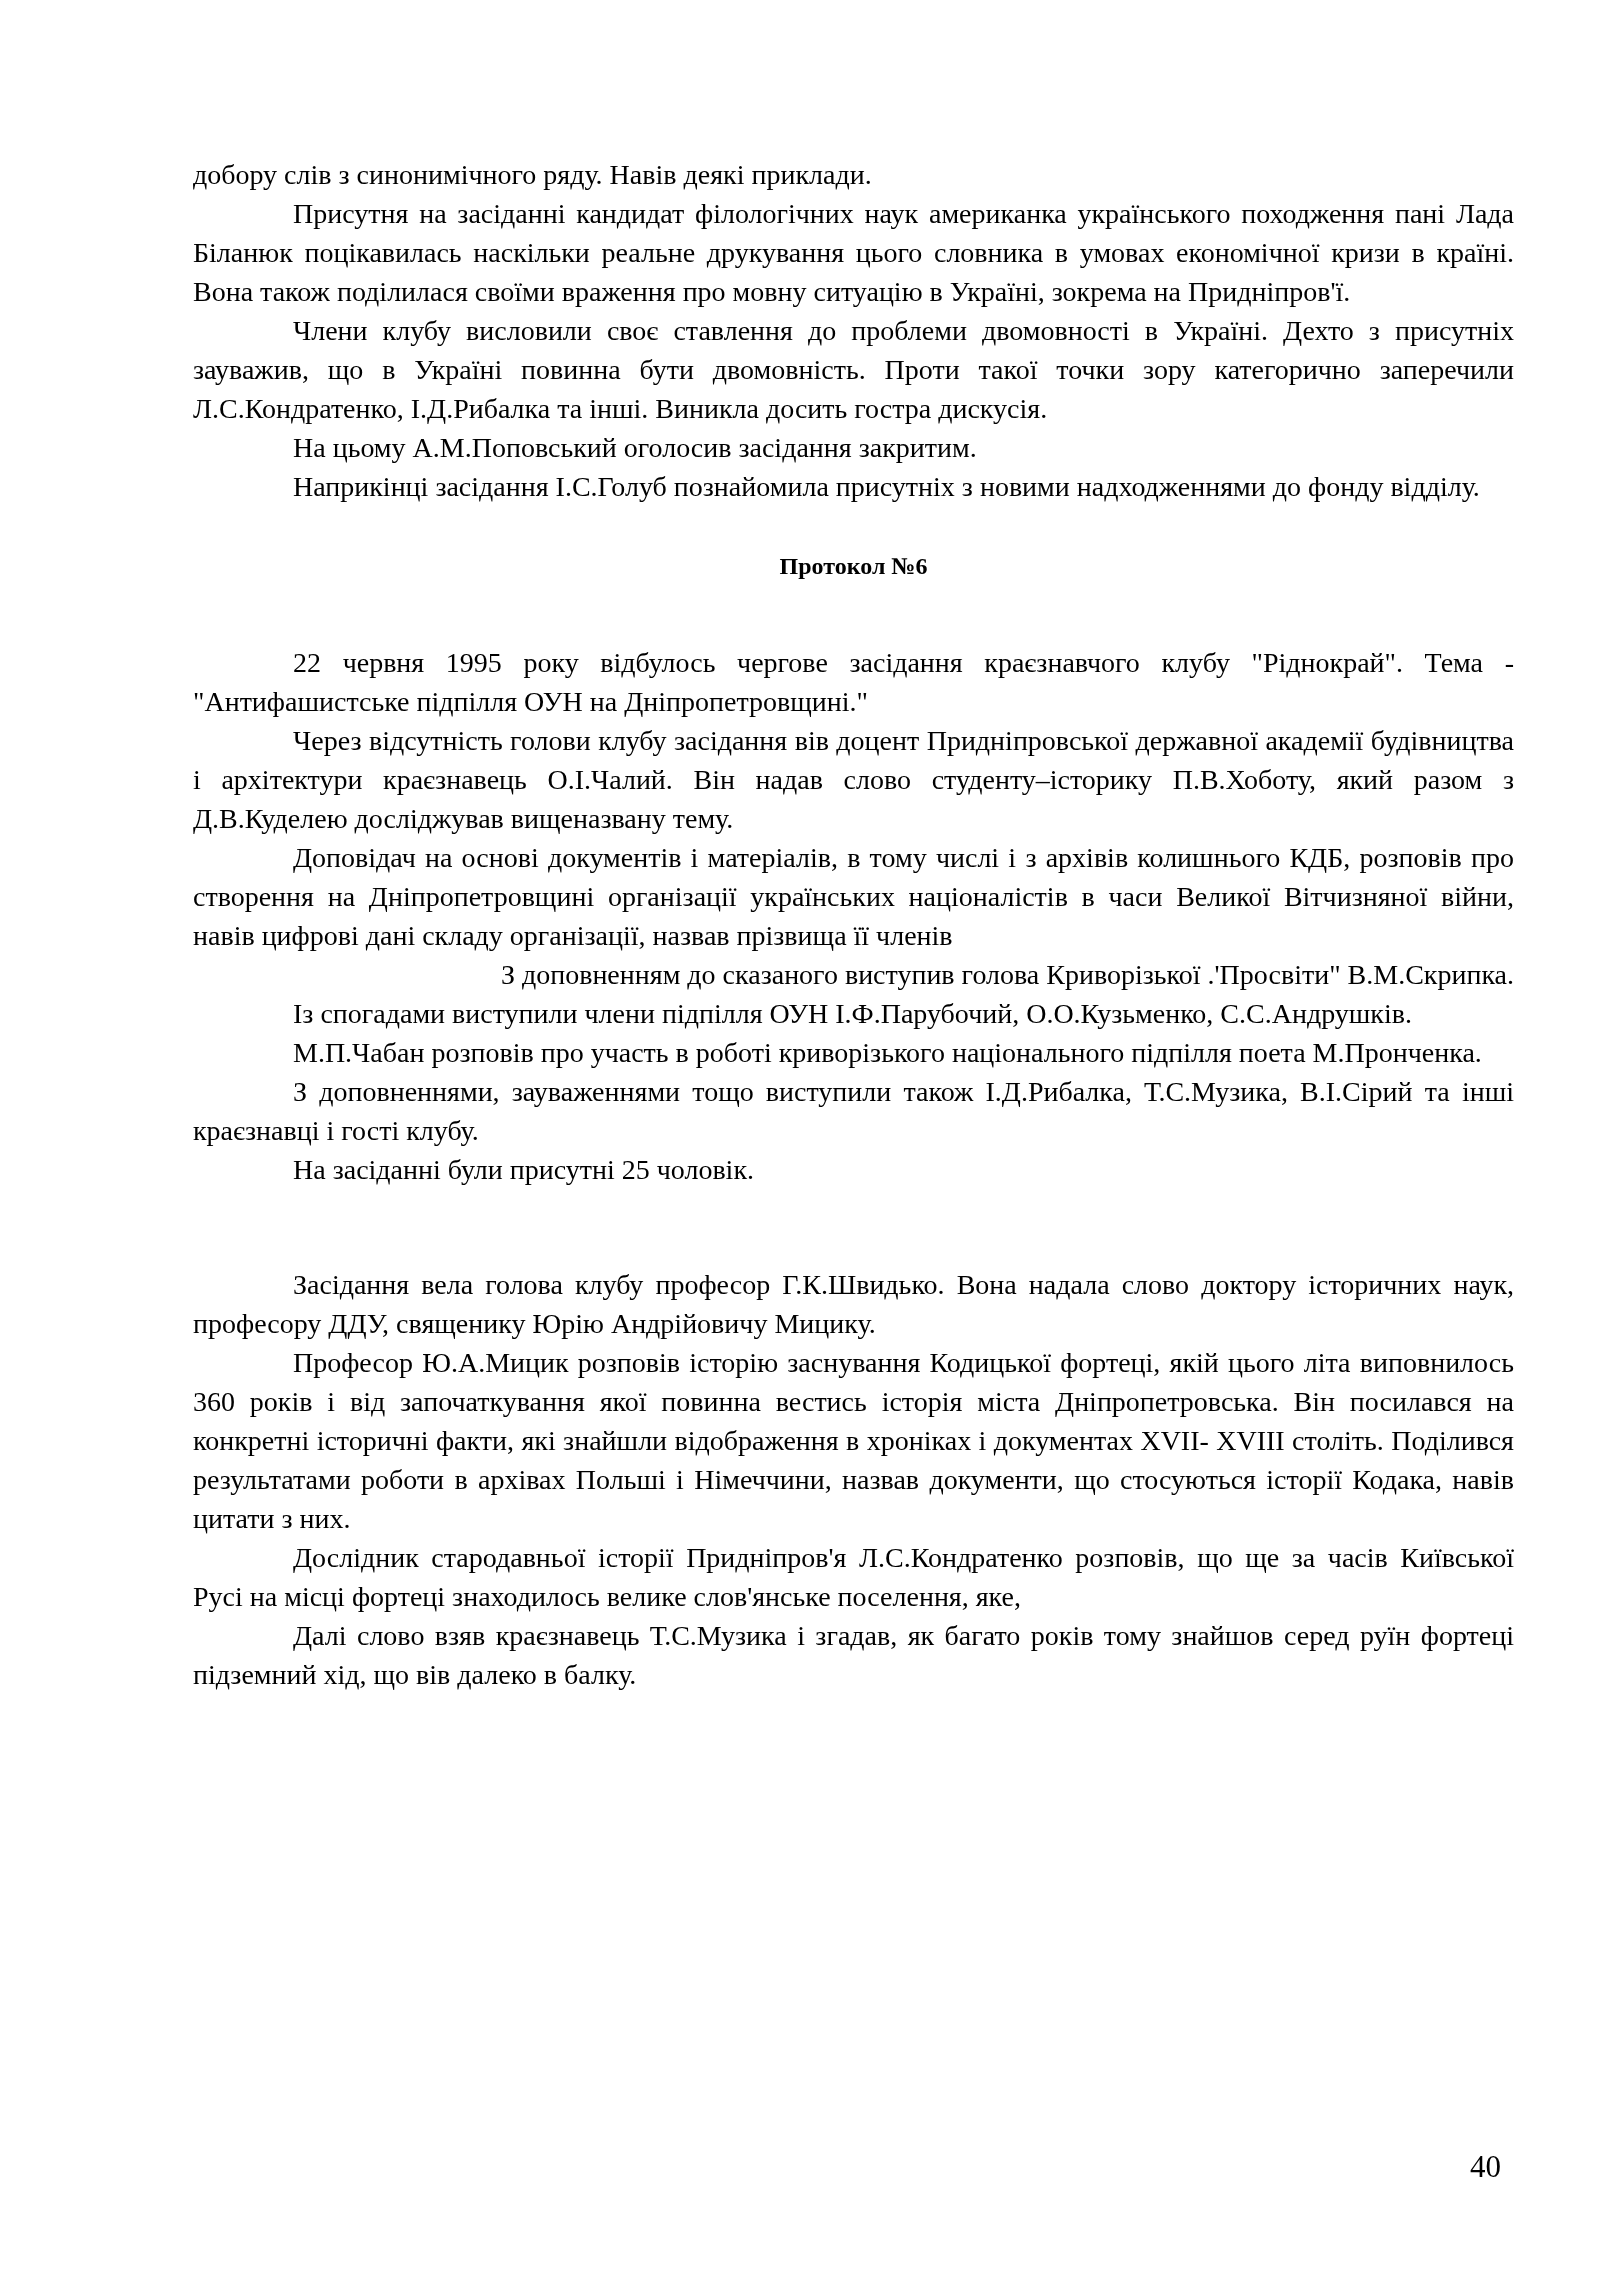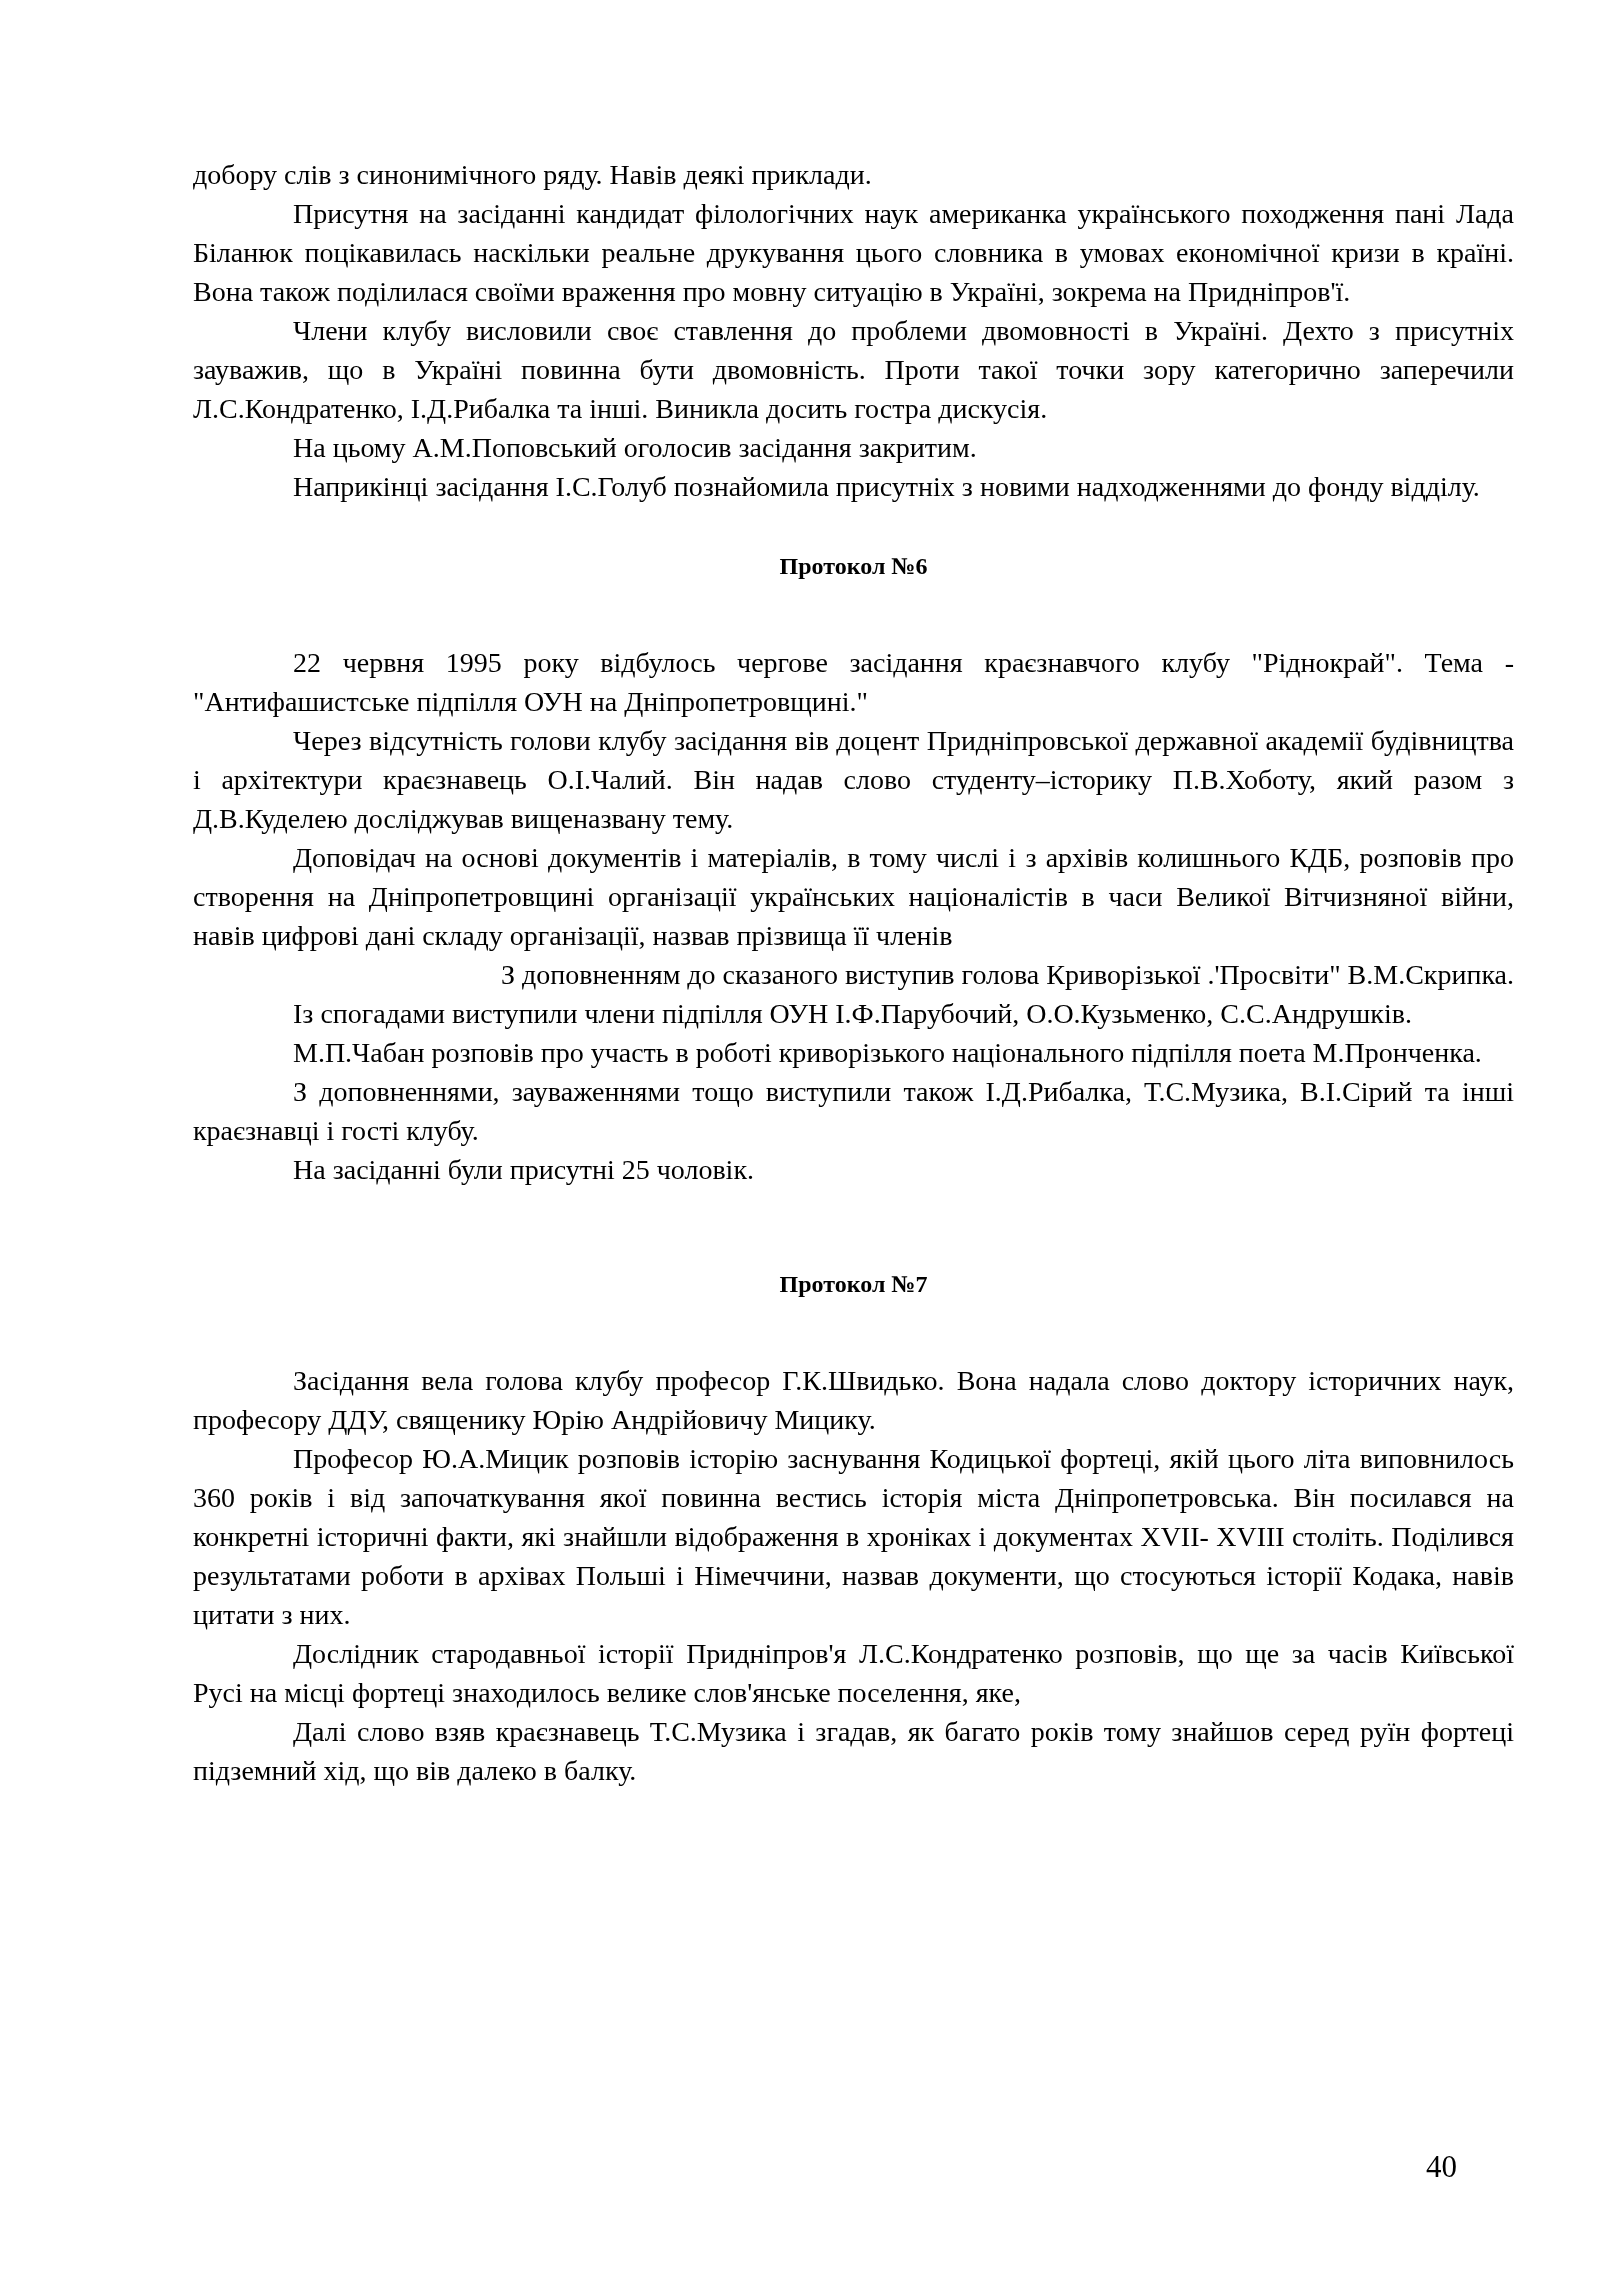--- a/index.html
+++ b/index.html
@@ -6,21 +6,21 @@
   body { width:1621px; height:2293px; position:relative; overflow:hidden;
          font-family:"Liberation Serif", "DejaVu Serif", serif; color:#000; }
   .page { position:absolute; left:193px; top:155px; width:1321px; }
   p { margin:0; font-size:28px; line-height:39px; text-align:justify; }
   p.ind { text-indent:100px; }
   p.noj { text-align:right; }
   h2 { margin:0; font-size:24px; font-weight:bold; text-align:center; line-height:39px; }
   .h6 { margin-top:41px; margin-bottom:57px; }
   .gap7 { height:76px; }
   .h7 { margin-bottom:57px; }
-  .pagenum { position:absolute; left:1426px; top:2147px; font-size:31px; line-height:39px; }
+  .pagenum { position:absolute; left:1470px; top:2147px; font-size:31px; line-height:39px; }
 </style>
 </head>
 <body>
 
 <div class="page">
   <p>добору слів з синонимічного ряду. Навів деякі приклади.</p>
   <p class="ind">Присутня на засіданні кандидат філологічних наук американка українського походження пані Лада Біланюк поцікавилась наскільки реальне друкування цього словника в умовах економічної кризи в країні. Вона також поділилася своїми враження про мовну ситуацію в Україні, зокрема на Придніпров'ї.</p>
   <p class="ind">Члени клубу висловили своє ставлення до проблеми двомовності в Україні. Дехто з присутніх зауважив, що в Україні повинна бути двомовність. Проти такої точки зору категорично заперечили Л.С.Кондратенко, І.Д.Рибалка та інші. Виникла досить гостра дискусія.</p>
   <p class="ind">На цьому А.М.Поповський оголосив засідання закритим.</p>
   <p class="ind">Наприкінці засідання І.С.Голуб познайомила присутніх з новими надходженнями до фонду відділу.</p>
@@ -29,21 +29,20 @@
   <p class="ind">22 червня 1995 року відбулось чергове засідання краєзнавчого клубу "Ріднокрай". Тема - "Антифашистське підпілля ОУН на Дніпропетровщині."</p>
   <p class="ind">Через відсутність голови клубу засідання вів доцент Придніпровської державної академії будівництва і архітектури краєзнавець О.І.Чалий. Він надав слово студенту–історику П.В.Хоботу, який разом з Д.В.Куделею досліджував вищеназвану тему.</p>
   <p class="ind">Доповідач на основі документів і матеріалів, в тому числі і з архівів колишнього КДБ, розповів про створення на Дніпропетровщині організації українських націоналістів в часи Великої Вітчизняної війни, навів цифрові дані складу організації, назвав прізвища її членів</p>
   <p class="ind noj">З доповненням до сказаного виступив голова Криворізької .'Просвіти" В.М.Скрипка.</p>
   <p class="ind">Із спогадами виступили члени підпілля ОУН І.Ф.Парубочий, О.О.Кузьменко, С.С.Андрушків.</p>
   <p class="ind">М.П.Чабан розповів про участь в роботі криворізького національного підпілля поета М.Пронченка.</p>
   <p class="ind">З доповненнями, зауваженнями тощо виступили також І.Д.Рибалка, Т.С.Музика, В.І.Сірий та інші краєзнавці і гості клубу.</p>
   <p class="ind">На засіданні були присутні 25 чоловік.</p>
 
   <div class="gap7"></div>
-  <h2 class="h7">Протокол  №7</h2>
   <p class="ind">Засідання вела голова клубу професор Г.К.Швидько. Вона надала слово доктору історичних наук, професору ДДУ, священику Юрію Андрійовичу Мицику.</p>
   <p class="ind">Професор Ю.А.Мицик розповів історію заснування Кодицької фортеці, якій цього літа виповнилось 360 років і від започаткування якої повинна вестись історія міста Дніпропетровська. Він посилався на конкретні історичні факти, які знайшли відображення в хроніках і документах XVII- XVIII століть. Поділився результатами роботи в архівах Польші і Німеччини, назвав документи, що стосуються історії Кодака, навів цитати з них.</p>
   <p class="ind">Дослідник стародавньої історії Придніпров'я Л.С.Кондратенко розповів, що ще за часів Київської Русі на місці фортеці знаходилось велике слов'янське поселення, яке,</p>
   <p class="ind">Далі слово взяв краєзнавець Т.С.Музика і згадав, як багато років тому знайшов серед руїн фортеці підземний хід, що вів далеко в балку.</p>
 </div>
 
 <div class="pagenum">40</div>
 
 
 </body></html>

